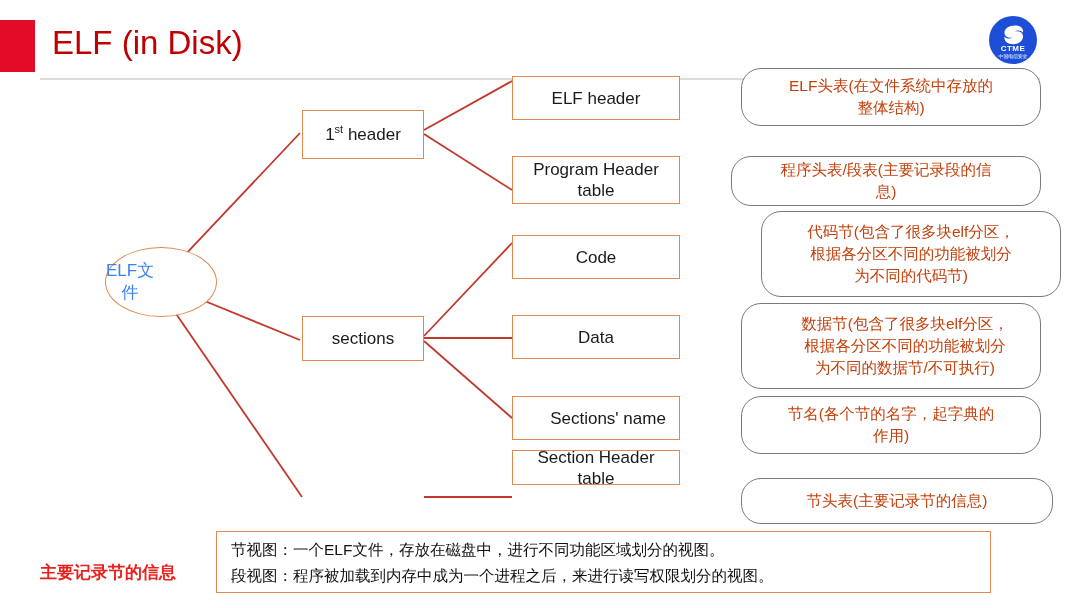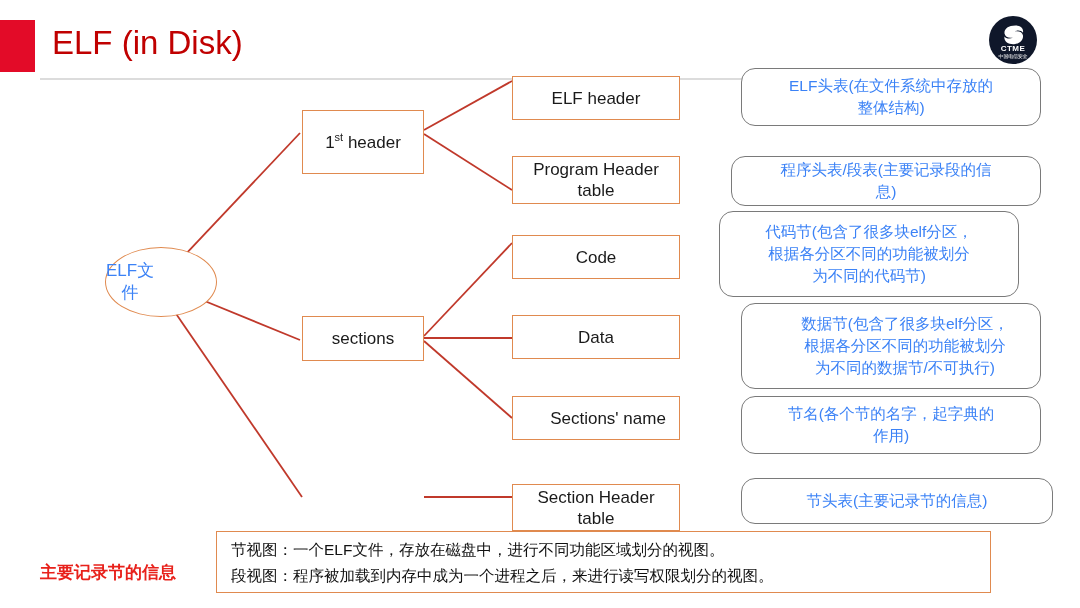--- a/index.html
+++ b/index.html
@@ -47,21 +47,21 @@
   }
 
   
   .logo {
     position: absolute;
     left: 989px;
     top: 16px;
     width: 48px;
     height: 48px;
     border-radius: 50%;
-    background: #0f172a;
+    background: #1d4ed8;
     overflow: hidden;
   }
   .logo-swirl {
     position: absolute;
     left: 50%;
     top: 8px;
     transform: translateX(-50%);
     width: 26px;
     height: 22px;
   }
@@ -129,29 +129,29 @@
   .node-box sup {
     font-size: 11px;
     vertical-align: super;
     line-height: 0;
   }
 
   
   .callout {
     position: absolute;
     border: 1.5px solid #7A7A7A;
-    border-radius: 14px;
+    border-radius: 20px;
     background: #ffffff;
     display: flex;
     align-items: center;
     justify-content: center;
     text-align: center;
     box-sizing: border-box;
     font-size: 15.5px;
-    color: #3b82f6;
+    color: #c2410c;
     line-height: 22px;
     padding: 2px 8px;
   }
 
   
   .summary-box {
     position: absolute;
     left: 216px;
     top: 531px;
     width: 775px;
@@ -219,21 +219,21 @@
     </g>
   </svg>
 
   <div class="node-ellipse" style="left:105px; top:247px; width:110px; height:68px;">
     <div>
       <div>ELF文</div>
       <div>件</div>
     </div>
   </div>
 
-  <div class="node-box" style="left:302px; top:110px; width:122px; height:64px;">
+  <div class="node-box" style="left:302px; top:110px; width:122px; height:49px;">
     <span><span>1</span><sup>st</sup><span> header</span></span>
   </div>
 
   <div class="node-box" style="left:302px; top:316px; width:122px; height:45px;">
     <span>sections</span>
   </div>
 
 
   <div class="node-box" style="left:512px; top:76px; width:168px; height:44px;">
     <div>
@@ -259,42 +259,42 @@
       <div>Data</div>
     </div>
   </div>
 
   <div class="node-box" style="left:512px; top:396px; width:168px; height:44px;padding-left:24px;">
     <div>
       <div>Sections' name</div>
     </div>
   </div>
 
-  <div class="node-box" style="left:512px; top:484px; width:168px; height:47px;">
+  <div class="node-box" style="left:512px; top:450px; width:168px; height:35px;">
     <div>
       <div>Section Header</div>
       <div>table</div>
     </div>
   </div>
 
   <div class="callout" style="left:741px; top:68px; width:300px; height:58px;">
     <div>
       <div>ELF头表(在文件系统中存放的</div>
       <div>整体结构)</div>
     </div>
   </div>
 
   <div class="callout" style="left:731px; top:156px; width:310px; height:50px;">
     <div>
       <div>程序头表/段表(主要记录段的信</div>
       <div>息)</div>
     </div>
   </div>
 
-  <div class="callout" style="left:719px; top:211px; width:300px; height:86px;">
+  <div class="callout" style="left:761px; top:211px; width:300px; height:86px;">
     <div>
       <div>代码节(包含了很多块elf分区，</div>
       <div>根据各分区不同的功能被划分</div>
       <div>为不同的代码节)</div>
     </div>
   </div>
 
   <div class="callout" style="left:741px; top:303px; width:300px; height:86px;padding-left:36px;">
     <div>
       <div>数据节(包含了很多块elf分区，</div>

